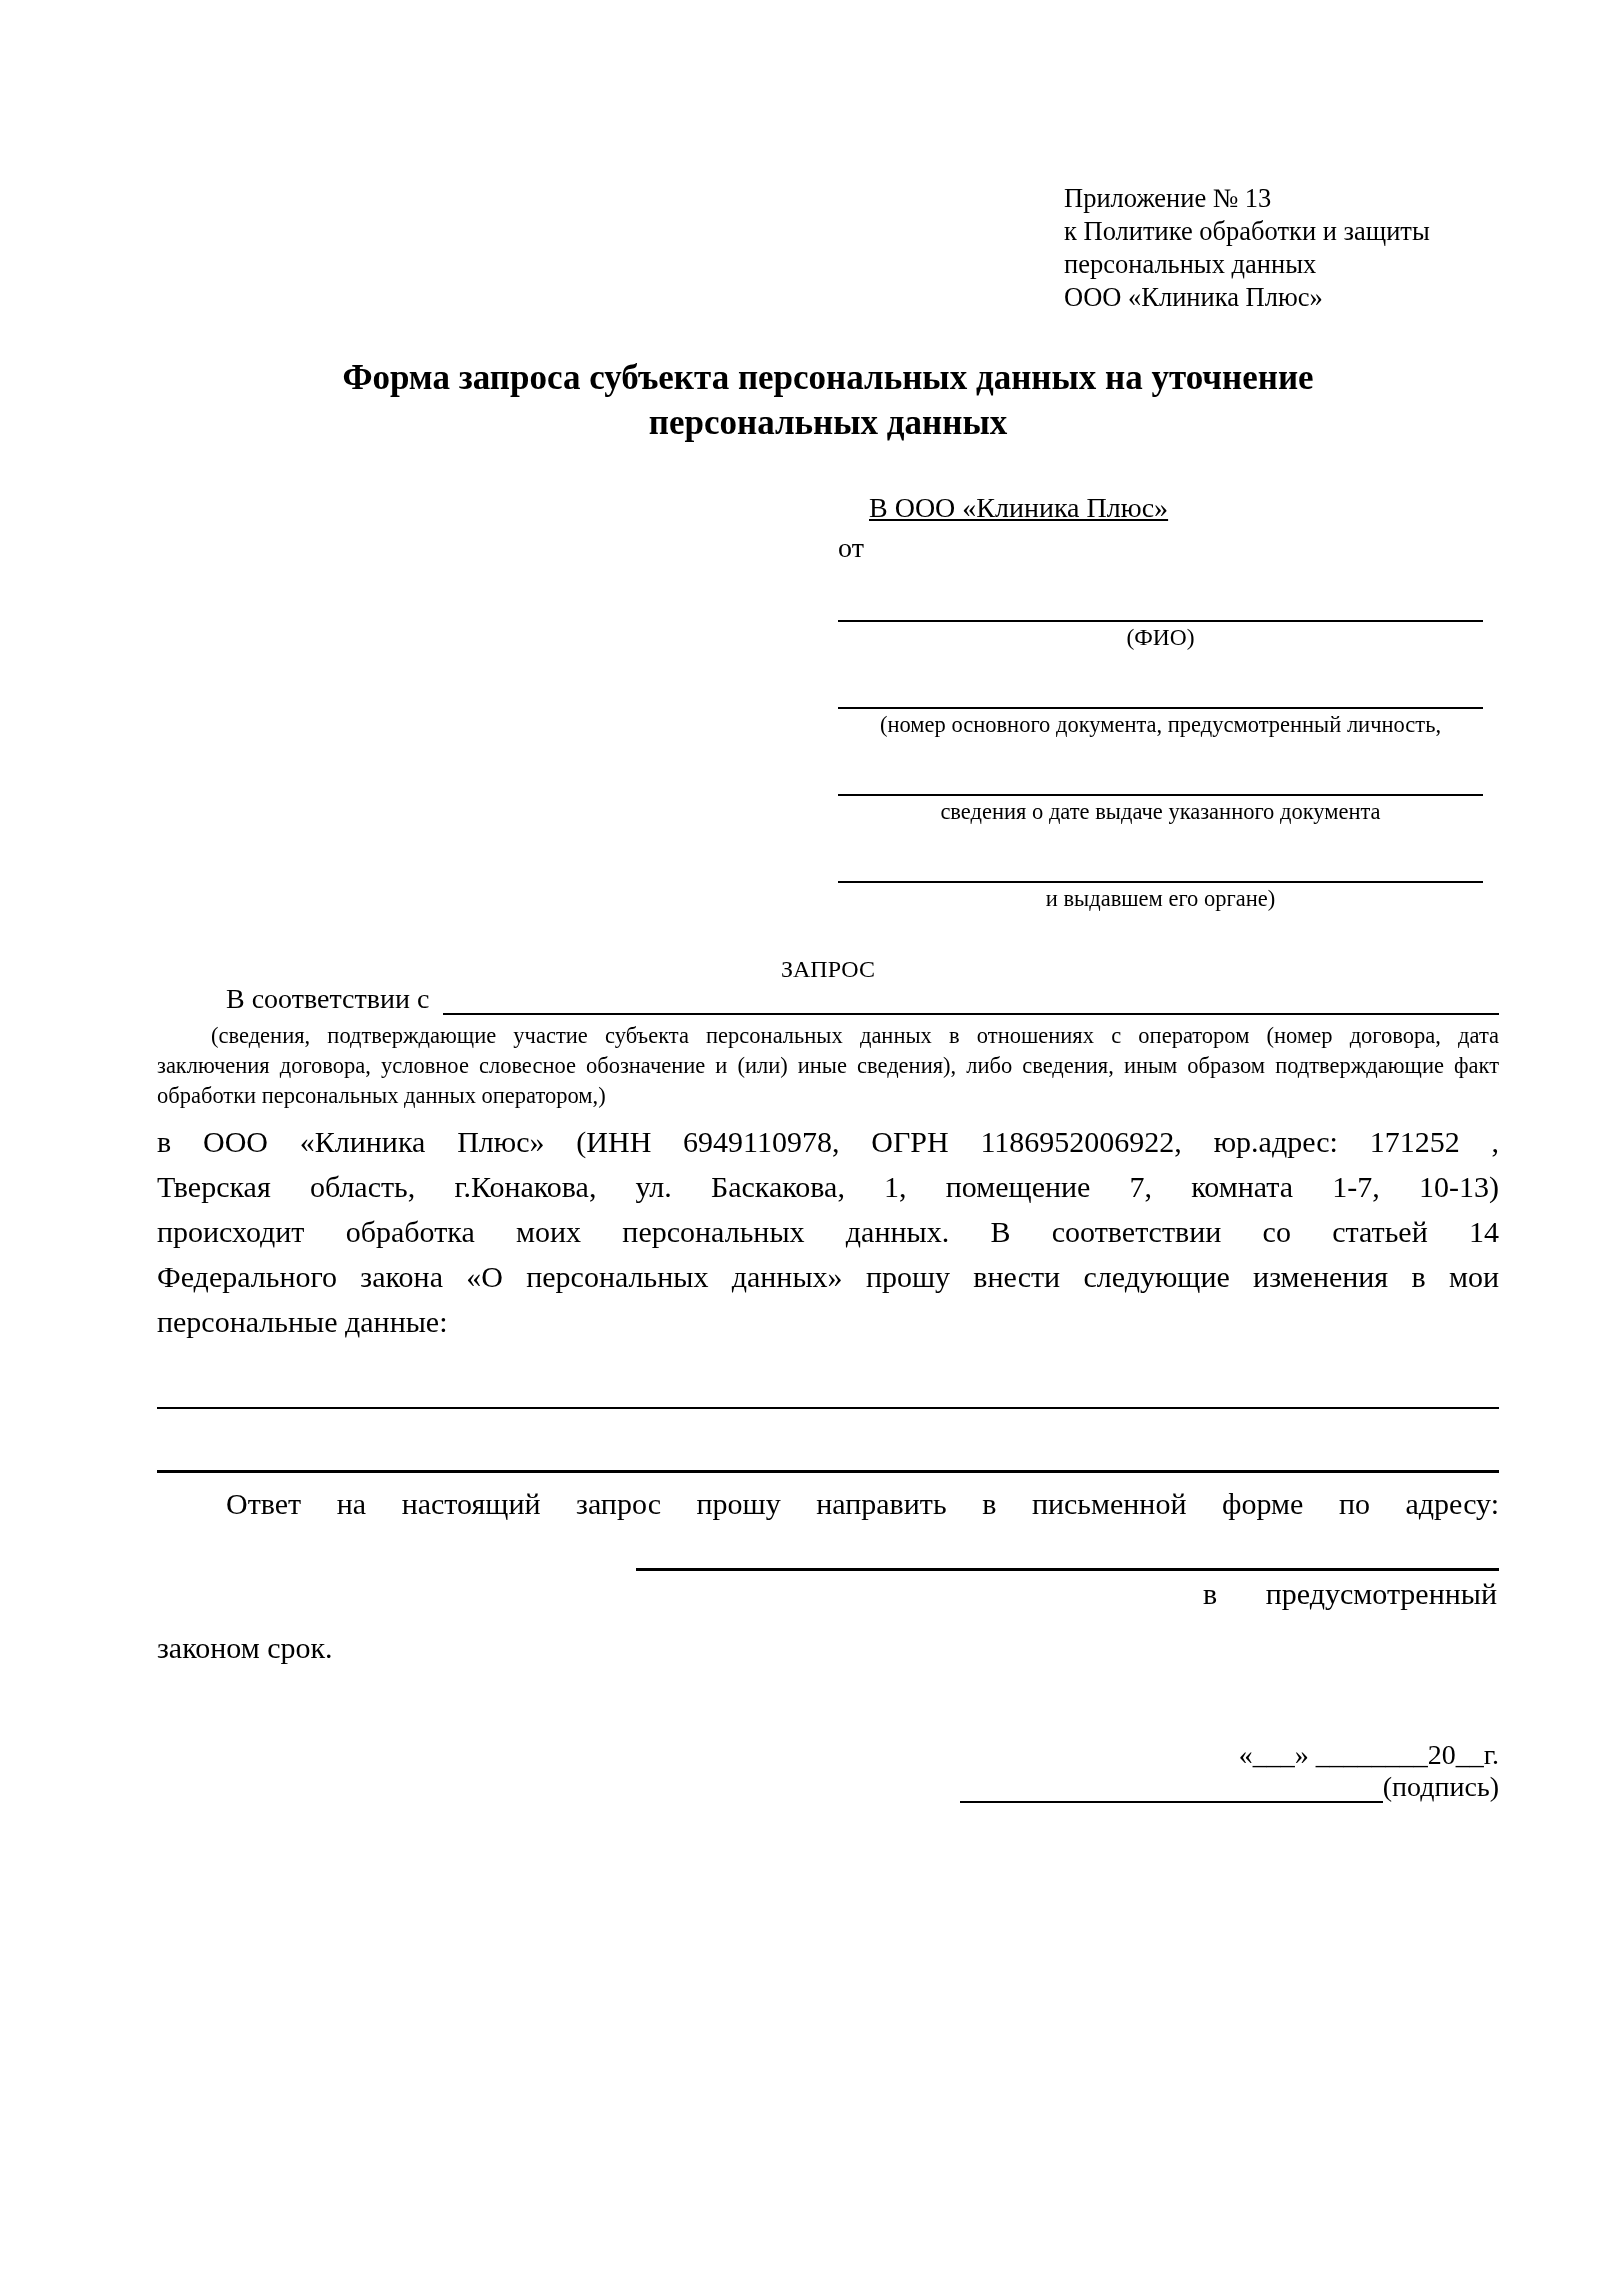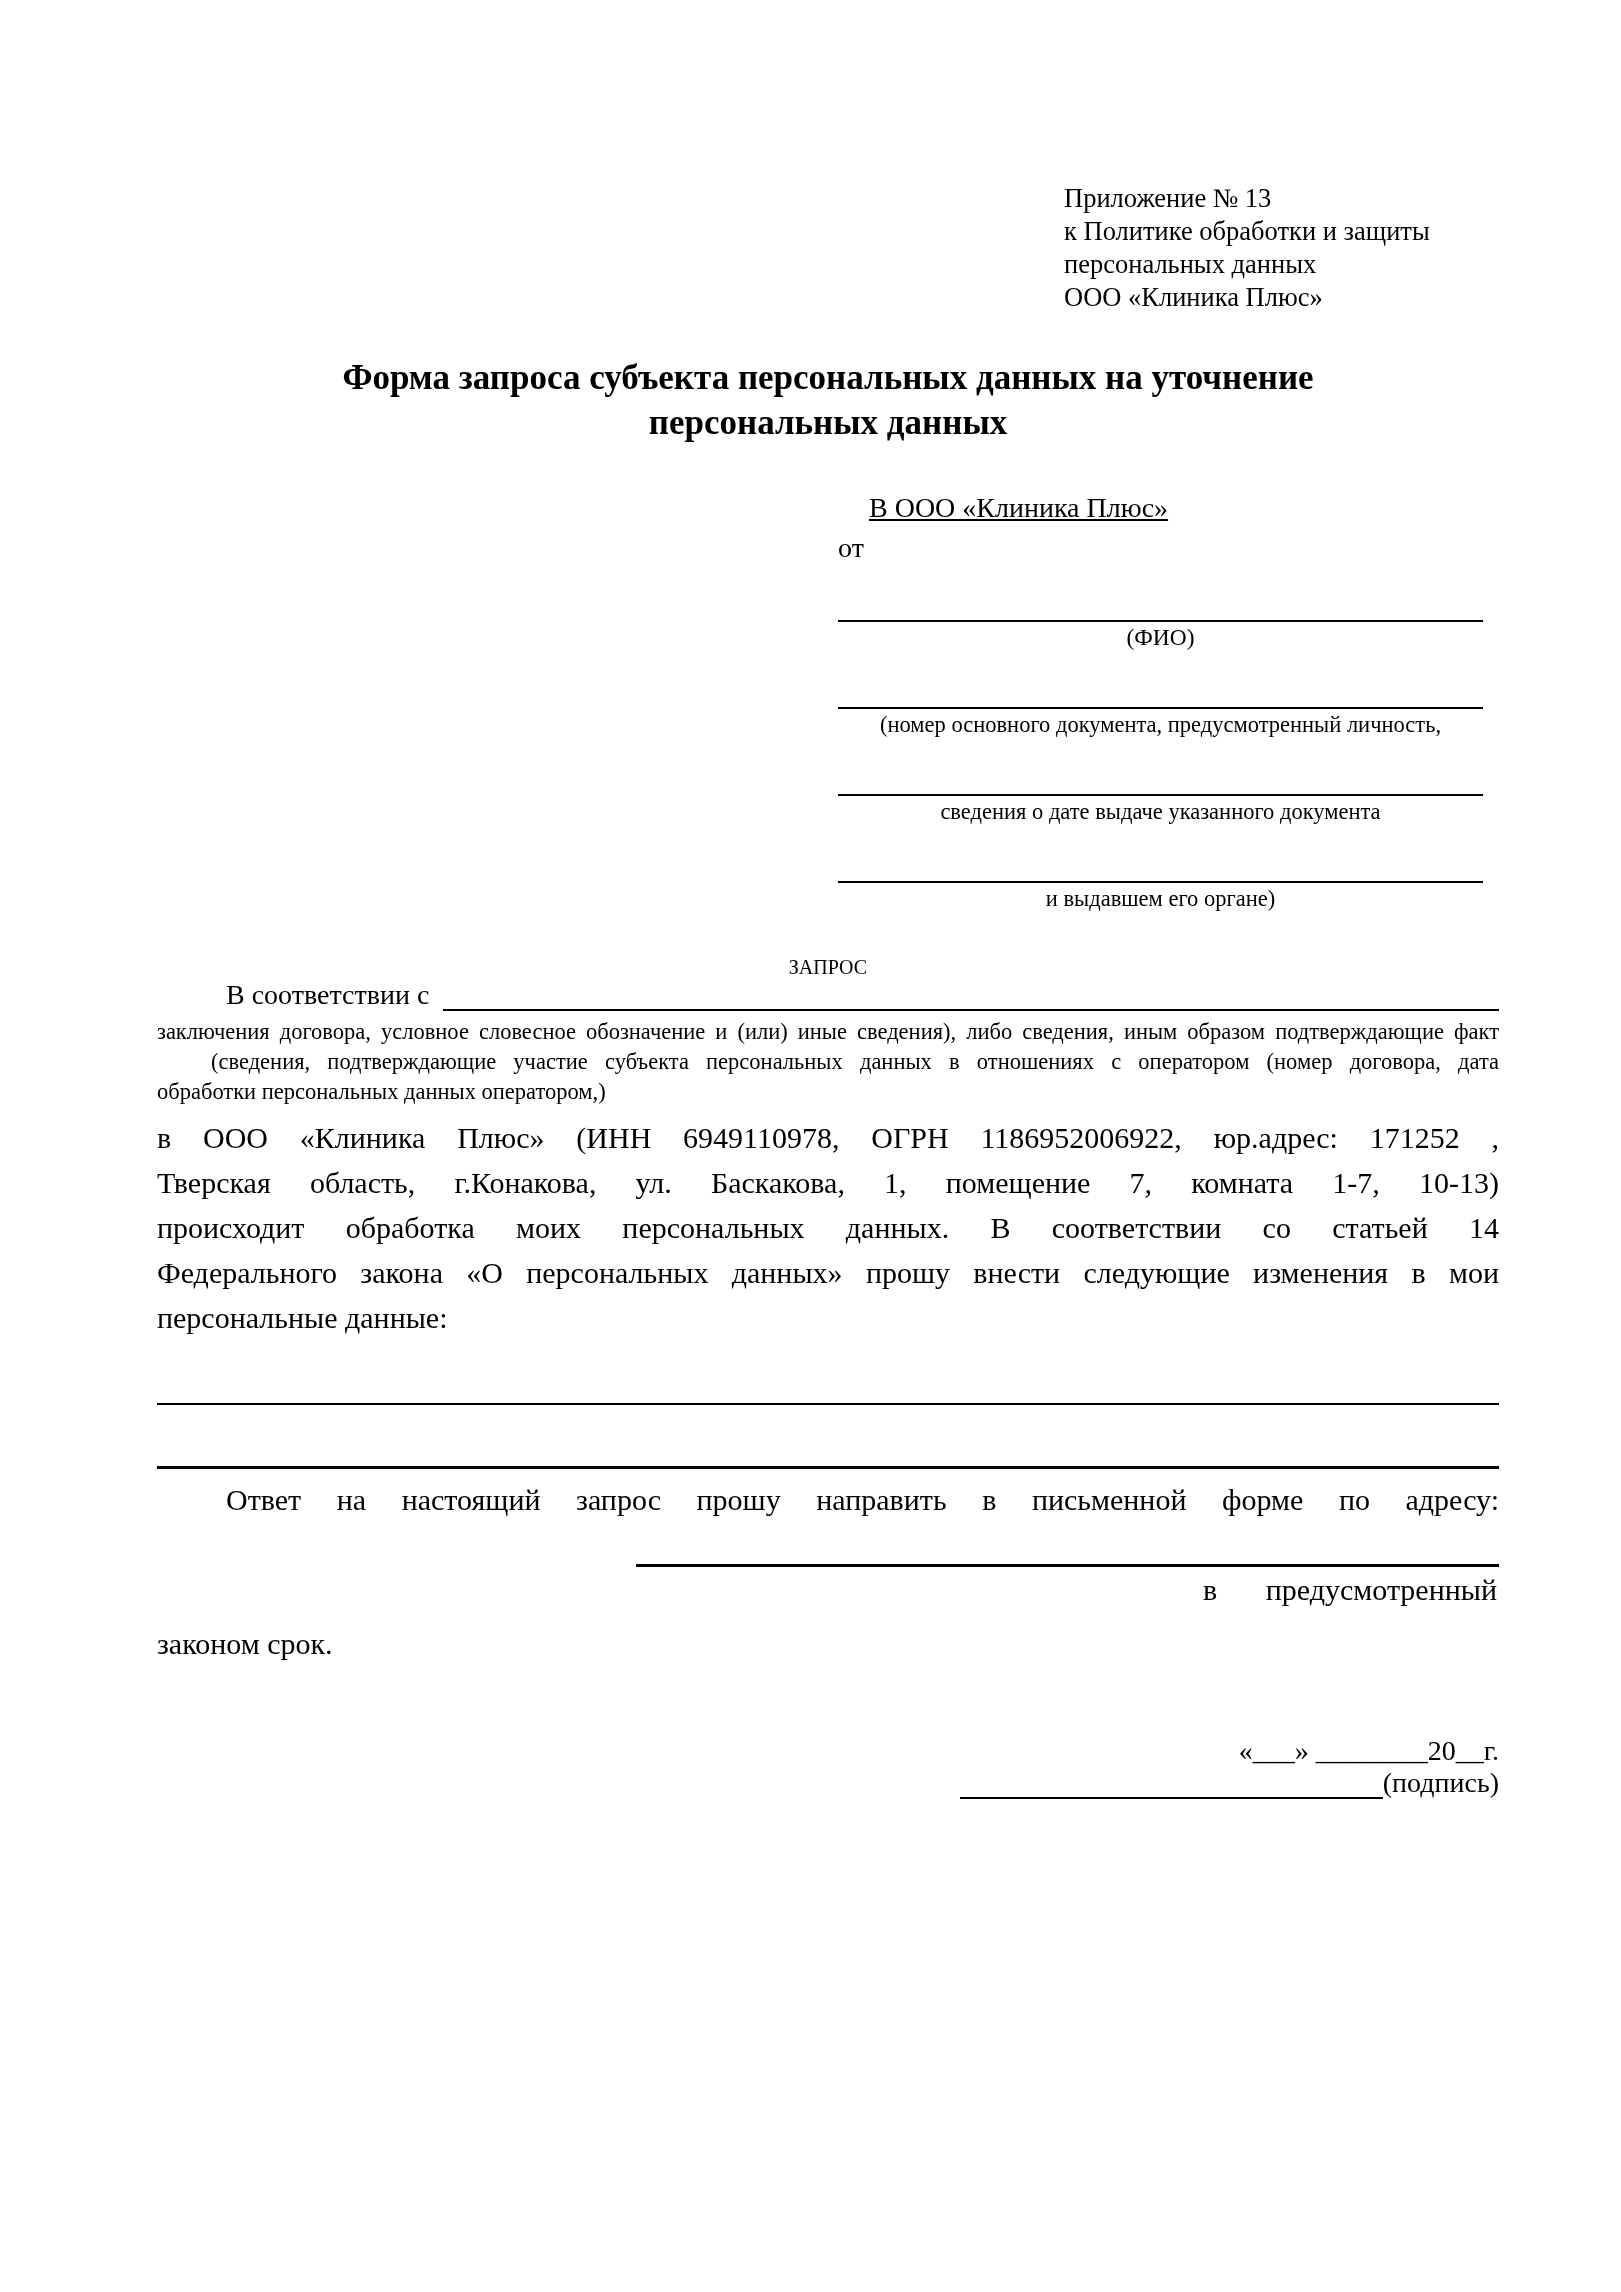--- a/index.html
+++ b/index.html
@@ -55,21 +55,21 @@
   }
   .addressee .caption.fio { font-size: 23.5px; }
   .addressee .blank + .caption { margin-top: 2.9px; }
   .addressee .blank { margin-top: 25.5px; }
   .addressee .blank:first-of-type { margin-top: 5.9px; }
 
   
   .request-heading {
     margin-top: 45px;
     text-align: center;
-    font-size: 20px;
+    font-size: 24px;
   }
 
   
   .intro {
     margin-top: 0;
     display: flex;
     align-items: flex-end;
     font-size: 28px;
   }
   .intro .prefix { padding-left: 69px; white-space: nowrap; }
@@ -189,22 +189,22 @@
   </div>
 
   <div class="request-heading">ЗАПРОС</div>
 
   <div class="intro">
     <span class="prefix">В соответствии с</span>
     <span class="line"></span>
   </div>
 
   <div class="note">
+    <div class="jline first">(сведения, подтверждающие участие субъекта персональных данных в отношениях с оператором (номер договора, дата</div>
     <div class="jline">заключения договора, условное словесное обозначение и (или) иные сведения), либо сведения, иным образом подтверждающие факт</div>
-    <div class="jline first">(сведения, подтверждающие участие субъекта персональных данных в отношениях с оператором (номер договора, дата</div>
     <div class="last">обработки персональных данных оператором,)</div>
   </div>
 
   <div class="body-par">
     <div class="jline">в ООО «Клиника Плюс» (ИНН 6949110978, ОГРН 1186952006922, юр.адрес: 171252 ,</div>
     <div class="jline">Тверская область, г.Конакова, ул. Баскакова, 1, помещение 7, комната 1-7, 10-13)</div>
     <div class="jline">происходит обработка моих персональных данных. В соответствии со статьей 14</div>
     <div class="jline">Федерального закона «О персональных данных» прошу внести следующие изменения в мои</div>
     <div class="last">персональные данные:</div>
   </div>

